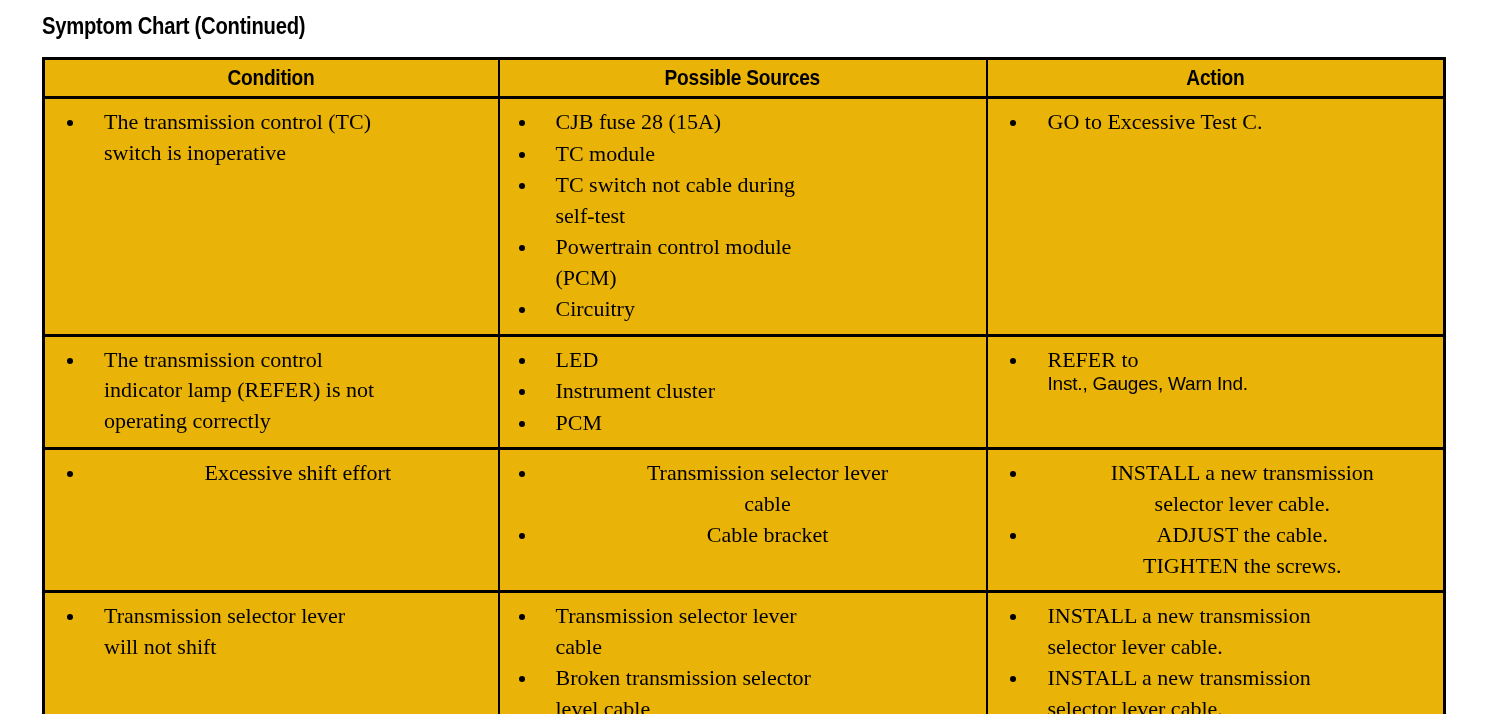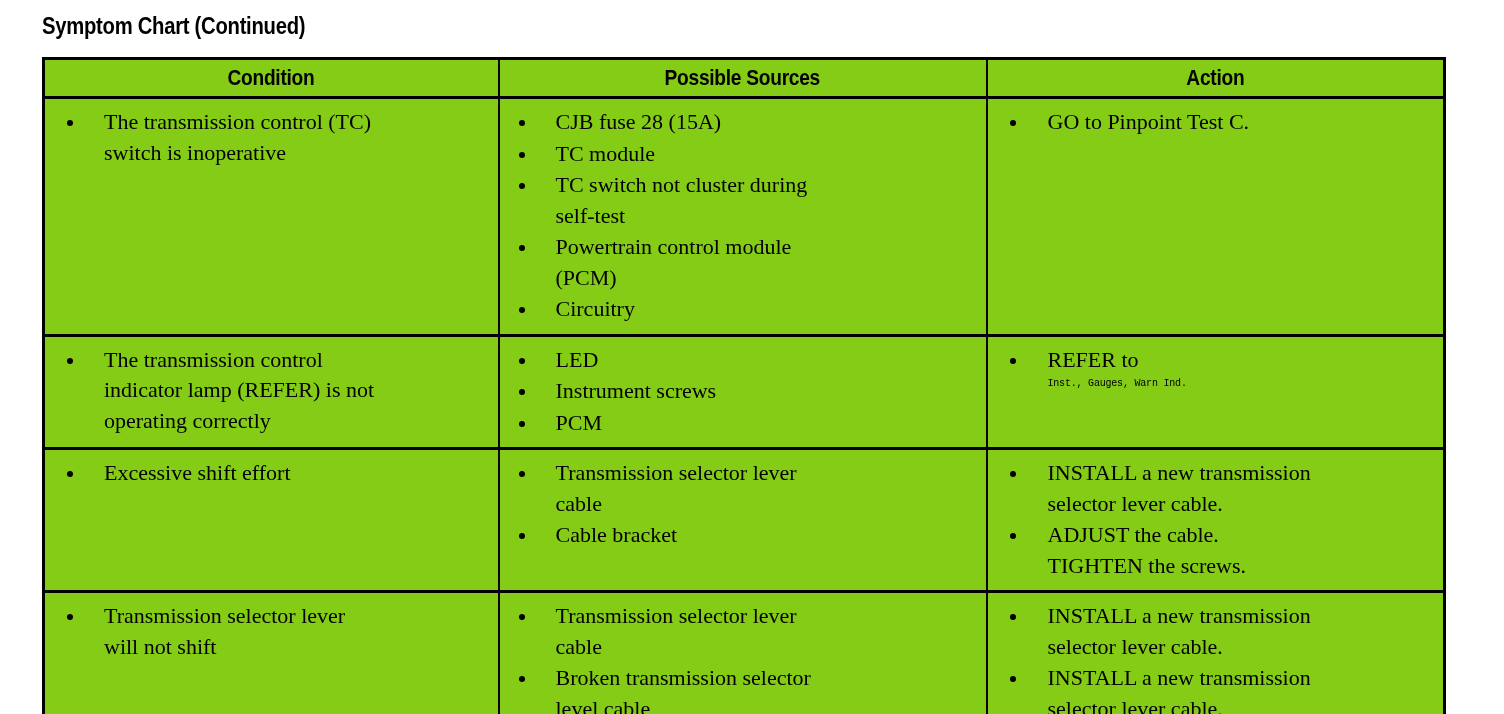--- a/index.html
+++ b/index.html
@@ -43,21 +43,21 @@
   }
   .chart-table col.c-condition { width: 455px; }
   .chart-table col.c-sources   { width: 488px; }
   .chart-table col.c-action    { width: 458px; }
 
   .chart-table th,
   .chart-table td {
     border: 2px solid #000;
     padding: 0;
     vertical-align: top;
-    background: #84cc16;
+    background: #eab308;
   }
 
   
   .chart-table thead th {
     height: 36px;
     text-align: center;
     vertical-align: middle;
     border-bottom: 3px solid #000;
   }
   .hdr-label {
@@ -80,21 +80,21 @@
   }
   .chart-table tbody tr:first-child td { border-top: none; }
 
   .cell-inner {
     padding: 8px 6px 8px 2px;
   }
 
   
   tr.row-1 td { height: 220px; }
   tr.row-2 td { height: 101px; }
-  tr.row-3 td { height: 130px; }
+  tr.row-3 td { height: 130px; text-align: center; }
   tr.row-4 td { height: 133px; }
 
   
   ul.bullets {
     list-style: none;
     margin: 0;
     padding: 0;
   }
   ul.bullets > li {
     position: relative;
@@ -114,22 +114,22 @@
     border-radius: 50%;
     background: #000;
   }
   .bullet-text {
     display: block;
     white-space: pre-line;
   }
   
   .subnote {
     display: block;
-    font-family: Liberation Mono, monospace;
-    font-size: 10px;
+    font-family: Liberation Sans, sans-serif;
+    font-size: 19px;
     line-height: 22px;
     letter-spacing: -0.2px;
     margin-top: -2px;
   }
 
   
   td.col-condition ul.bullets > li { padding-left: 57px; }
   td.col-condition ul.bullets > li::before { left: 20px; }
   td.col-sources   ul.bullets > li { padding-left: 54px; }
   td.col-sources   ul.bullets > li::before { left: 17px; }
@@ -176,38 +176,38 @@
       <td class="col-sources">
         <div class="cell-inner">
           <ul class="bullets">
             <li>
               <span class="bullet-text">CJB fuse 28 (15A)</span>
             </li>
             <li>
               <span class="bullet-text">TC module</span>
             </li>
             <li>
-              <span class="bullet-text">TC switch not cluster during
+              <span class="bullet-text">TC switch not cable during
 self-test</span>
             </li>
             <li>
               <span class="bullet-text">Powertrain control module
 (PCM)</span>
             </li>
             <li>
               <span class="bullet-text">Circuitry</span>
             </li>
           </ul>
         </div>
       </td>
       <td class="col-action">
         <div class="cell-inner">
           <ul class="bullets">
             <li>
-              <span class="bullet-text">GO to Pinpoint Test C.</span>
+              <span class="bullet-text">GO to Excessive Test C.</span>
             </li>
           </ul>
         </div>
       </td>
     </tr>
 
     <tr class="row-2">
       <td class="col-condition">
         <div class="cell-inner">
           <ul class="bullets">
@@ -219,21 +219,21 @@
           </ul>
         </div>
       </td>
       <td class="col-sources">
         <div class="cell-inner">
           <ul class="bullets">
             <li>
               <span class="bullet-text">LED</span>
             </li>
             <li>
-              <span class="bullet-text">Instrument screws</span>
+              <span class="bullet-text">Instrument cluster</span>
             </li>
             <li>
               <span class="bullet-text">PCM</span>
             </li>
           </ul>
         </div>
       </td>
       <td class="col-action">
         <div class="cell-inner">
           <ul class="bullets">

